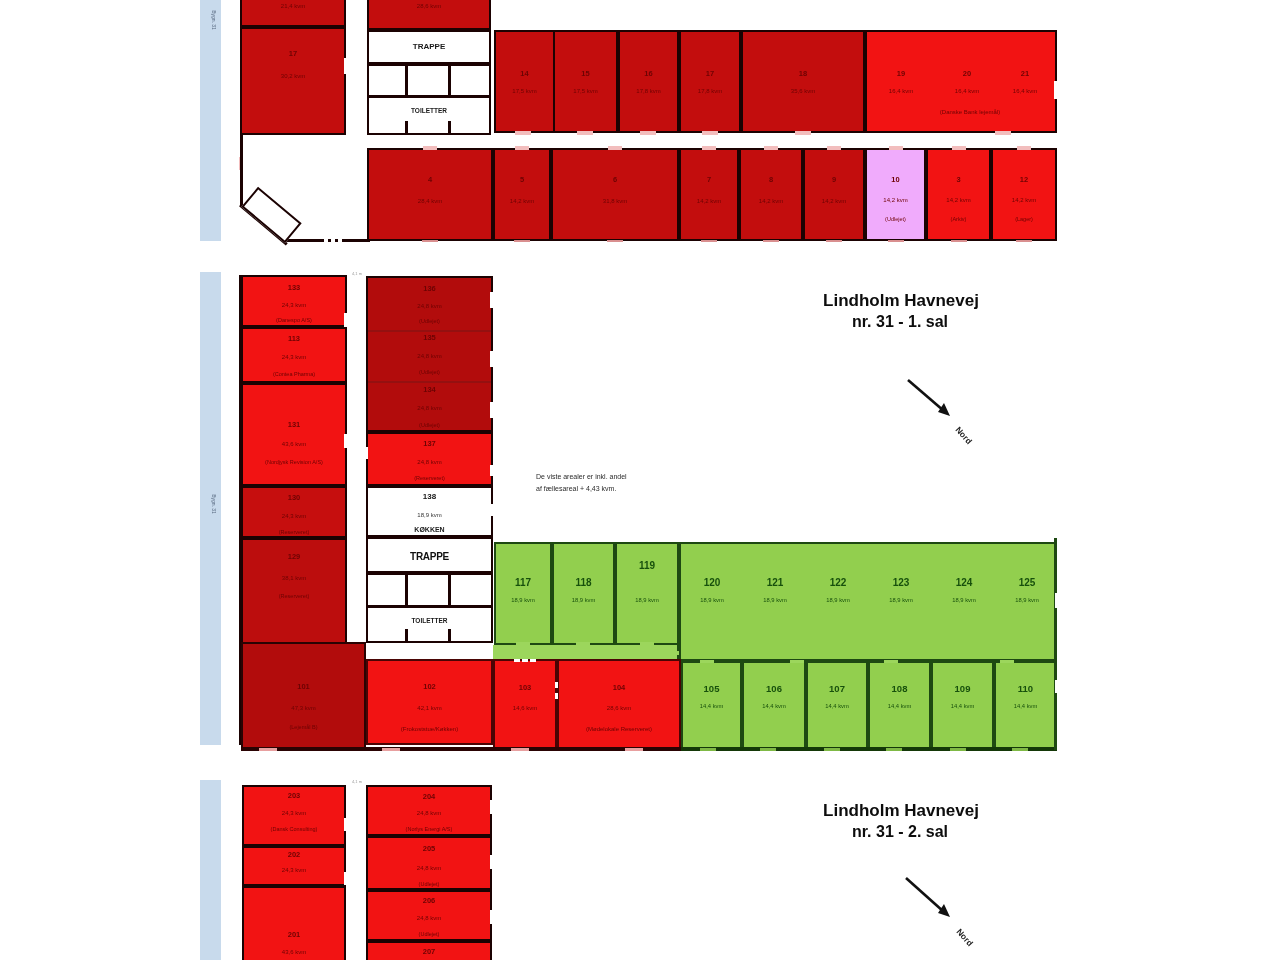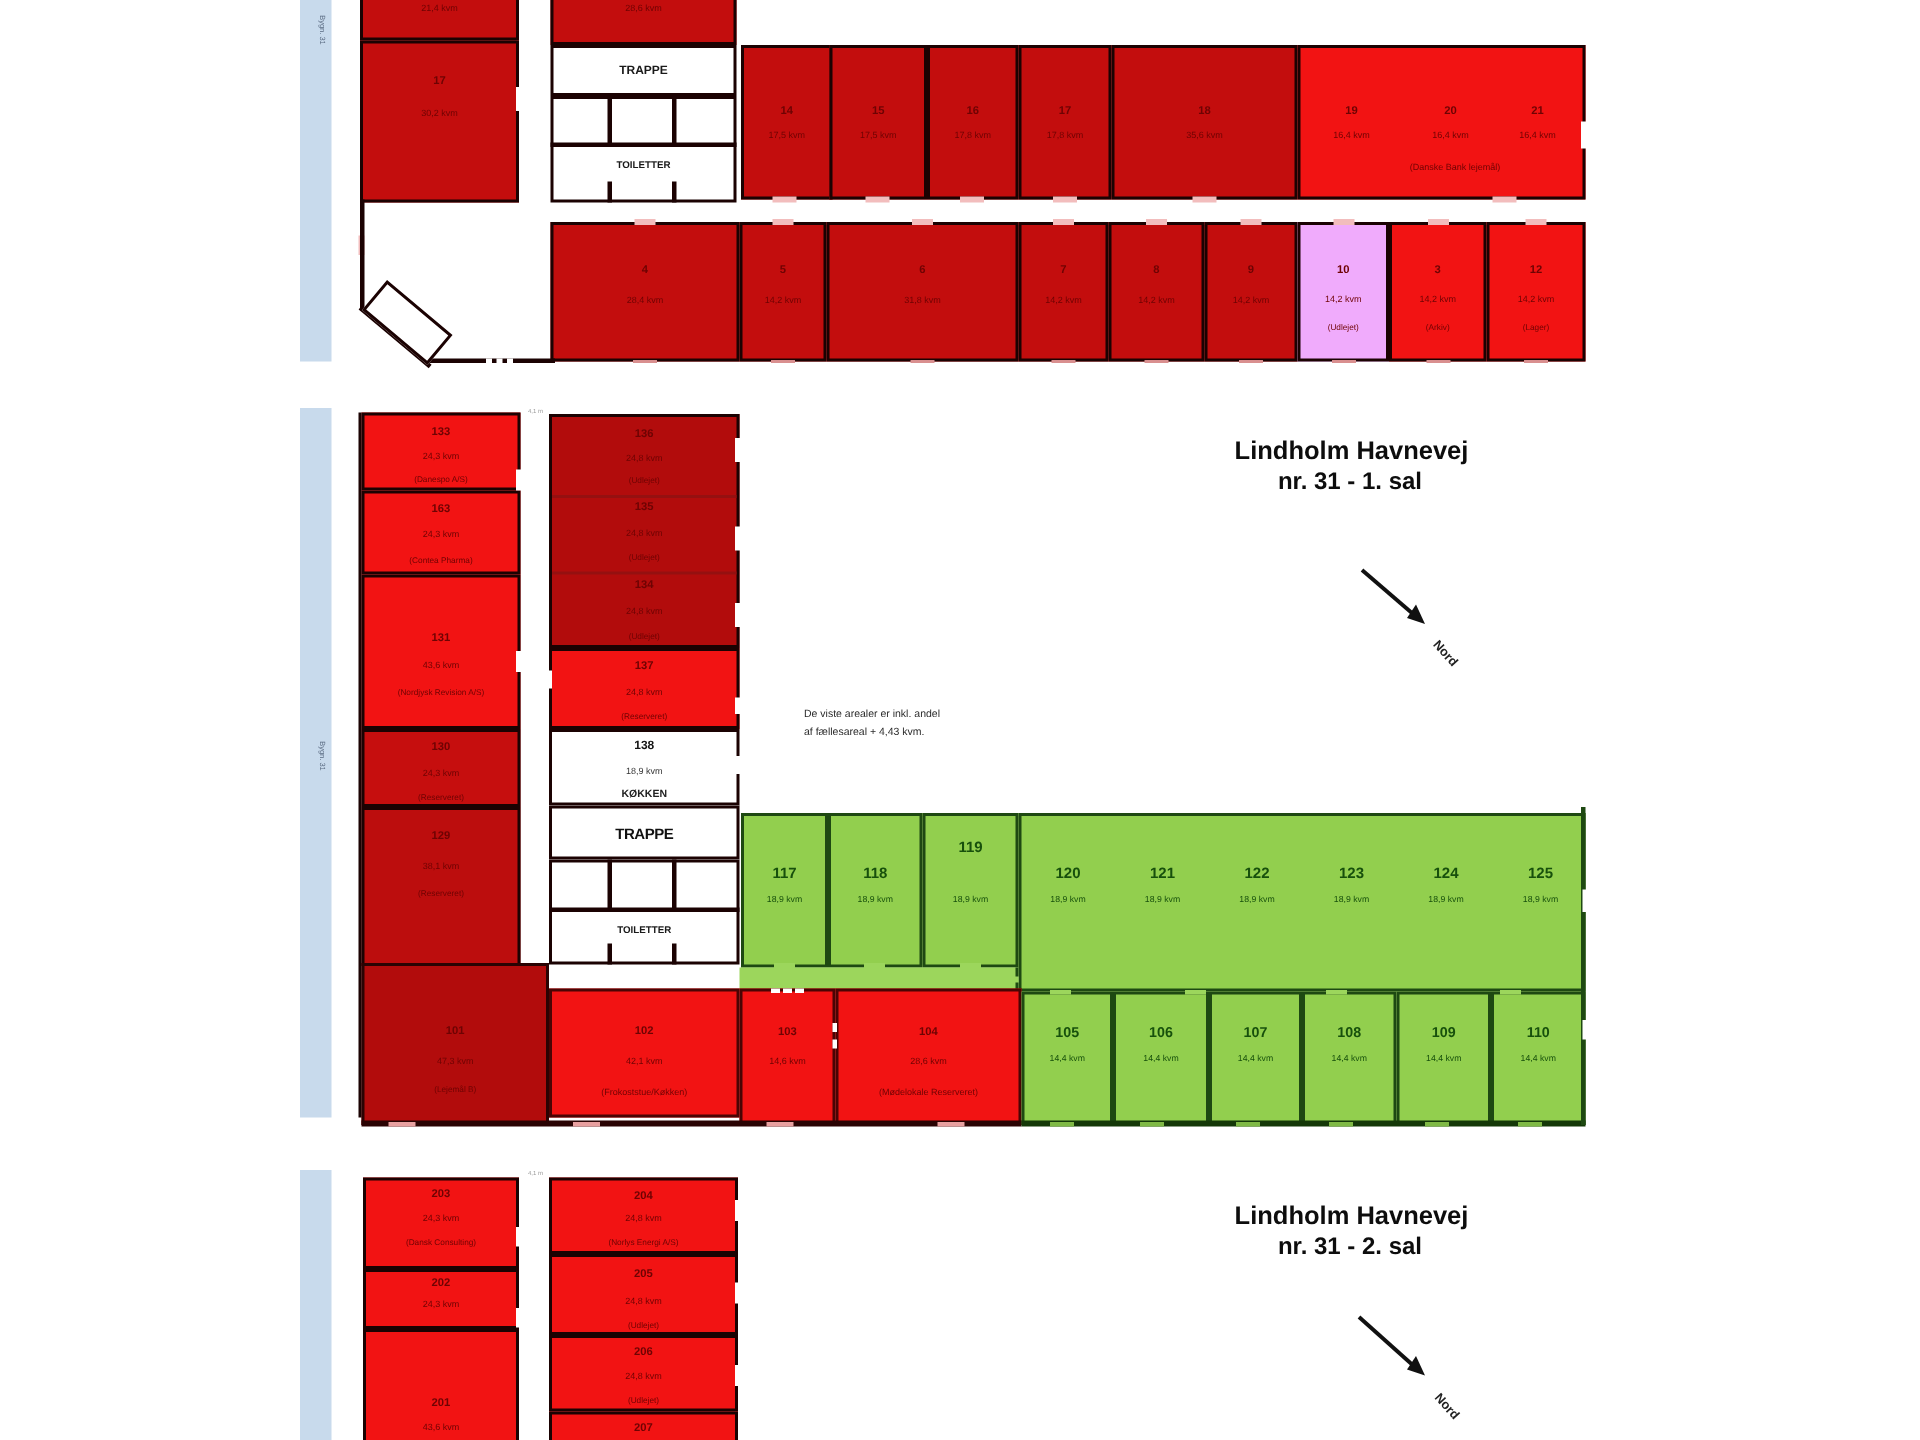--- a/index.html
+++ b/index.html
@@ -220,21 +220,21 @@
       <text x="57" y="58" font-size="8.5" font-weight="bold" fill="#222" transform="rotate(48 57 58)">Nord</text>
     </svg>
 
 <div class="r" style="left:241px;top:275px;width:106px;height:52px;background:#f21313;border-color:#1b0202;border-width:2px;">
       <span class="lb n7" style="top:7.3px;left:0;right:0">133</span>
       <span class="lb s6" style="top:25.3px;left:0;right:0">24,3 kvm</span>
       <span class="lb s55" style="top:40.6px;left:0;right:0">(Danespo A/S)</span>
     </div>
 
 <div class="r" style="left:241px;top:327px;width:106px;height:56px;background:#f21313;border-color:#1b0202;border-width:2px;">
-      <span class="lb n7" style="top:6.3px;left:0;right:0">163</span>
+      <span class="lb n7" style="top:6.3px;left:0;right:0">113</span>
       <span class="lb s6" style="top:25.3px;left:0;right:0">24,3 kvm</span>
       <span class="lb s55" style="top:42.6px;left:0;right:0">(Contea Pharma)</span>
     </div>
 
 <div class="r" style="left:241px;top:383px;width:106px;height:103px;background:#f21313;border-color:#1b0202;border-width:2px;">
       <span class="lb n7" style="top:36.4px;left:0;right:0">131</span>
       <span class="lb s6" style="top:56.3px;left:0;right:0">43,6 kvm</span>
       <span class="lb s55" style="top:74.6px;left:0;right:0">(Nordjysk Revision A/S)</span>
     </div>
 

